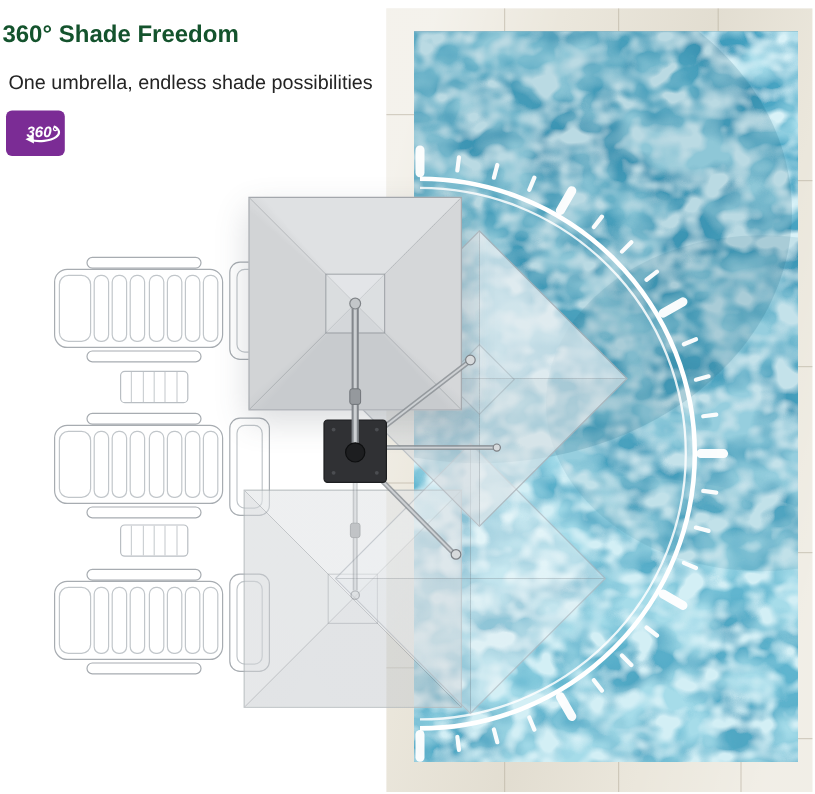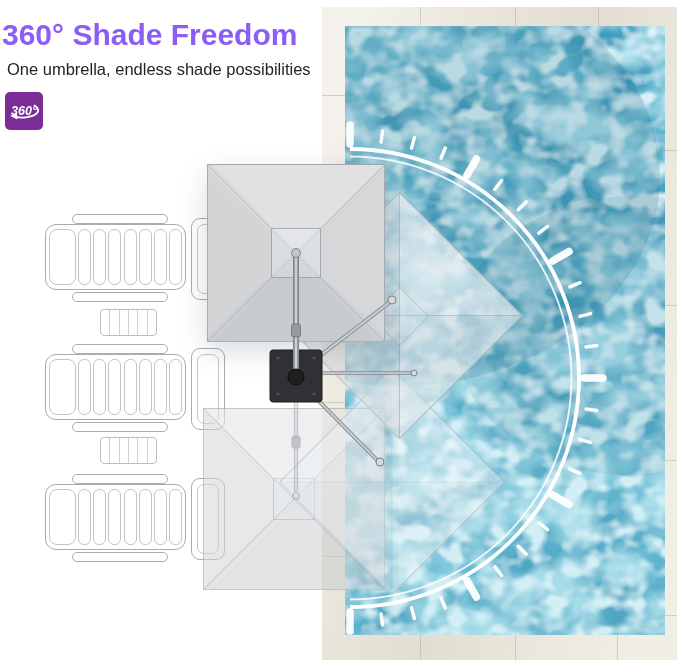--- a/index.html
+++ b/index.html
@@ -3,29 +3,29 @@
 <meta charset="utf-8">
 <style>
   html,body{margin:0;padding:0;background:#fff;}
   #canvas{
     position:relative;width:679px;height:662px;background:#ffffff;overflow:hidden;
     font-family:"Liberation Sans", sans-serif;
   }
   
   .title{
     position:absolute;left:2px;top:18px;margin:0;
-    font-size:30px;font-weight:700;color:#8b5cf6;letter-spacing:0;line-height:1.1;white-space:nowrap;
+    font-size:20px;font-weight:700;color:#14532d;letter-spacing:0;line-height:1.1;white-space:nowrap;
   }
   .subtitle{
     position:absolute;left:3px;top:56px;margin:4px;
     font-size:16.5px;font-weight:400;color:#242424;white-space:nowrap;
   }
   .badge{
-    position:absolute;left:5px;top:92px;width:38px;height:38px;border-radius:5px;
-    background:#7b2c95;display:flex;align-items:center;justify-content:flex-start;
+    position:absolute;left:5px;top:92px;width:49px;height:38px;border-radius:5px;
+    background:#7b2c95;display:flex;align-items:center;justify-content:flex-end;
   }
   .badge svg{display:block;}
   
   .deck{
     position:absolute;left:322px;top:7px;width:355px;height:653px;
     background:#ebe7dc;
     background-image:linear-gradient(105deg, rgba(255,255,255,.45) 8%, rgba(255,255,255,0) 28%,
                      rgba(203,196,180,.28) 52%, rgba(255,255,255,0) 72%, rgba(255,255,255,.3) 92%);
   }
   .deck-seam{position:absolute;background:rgba(184,177,160,.55);}

